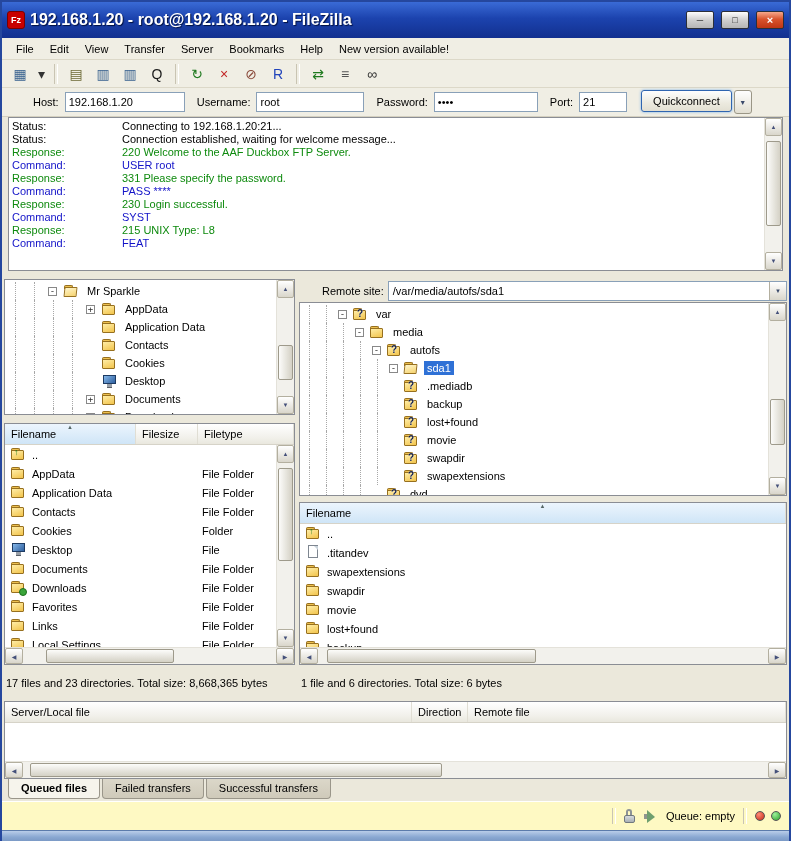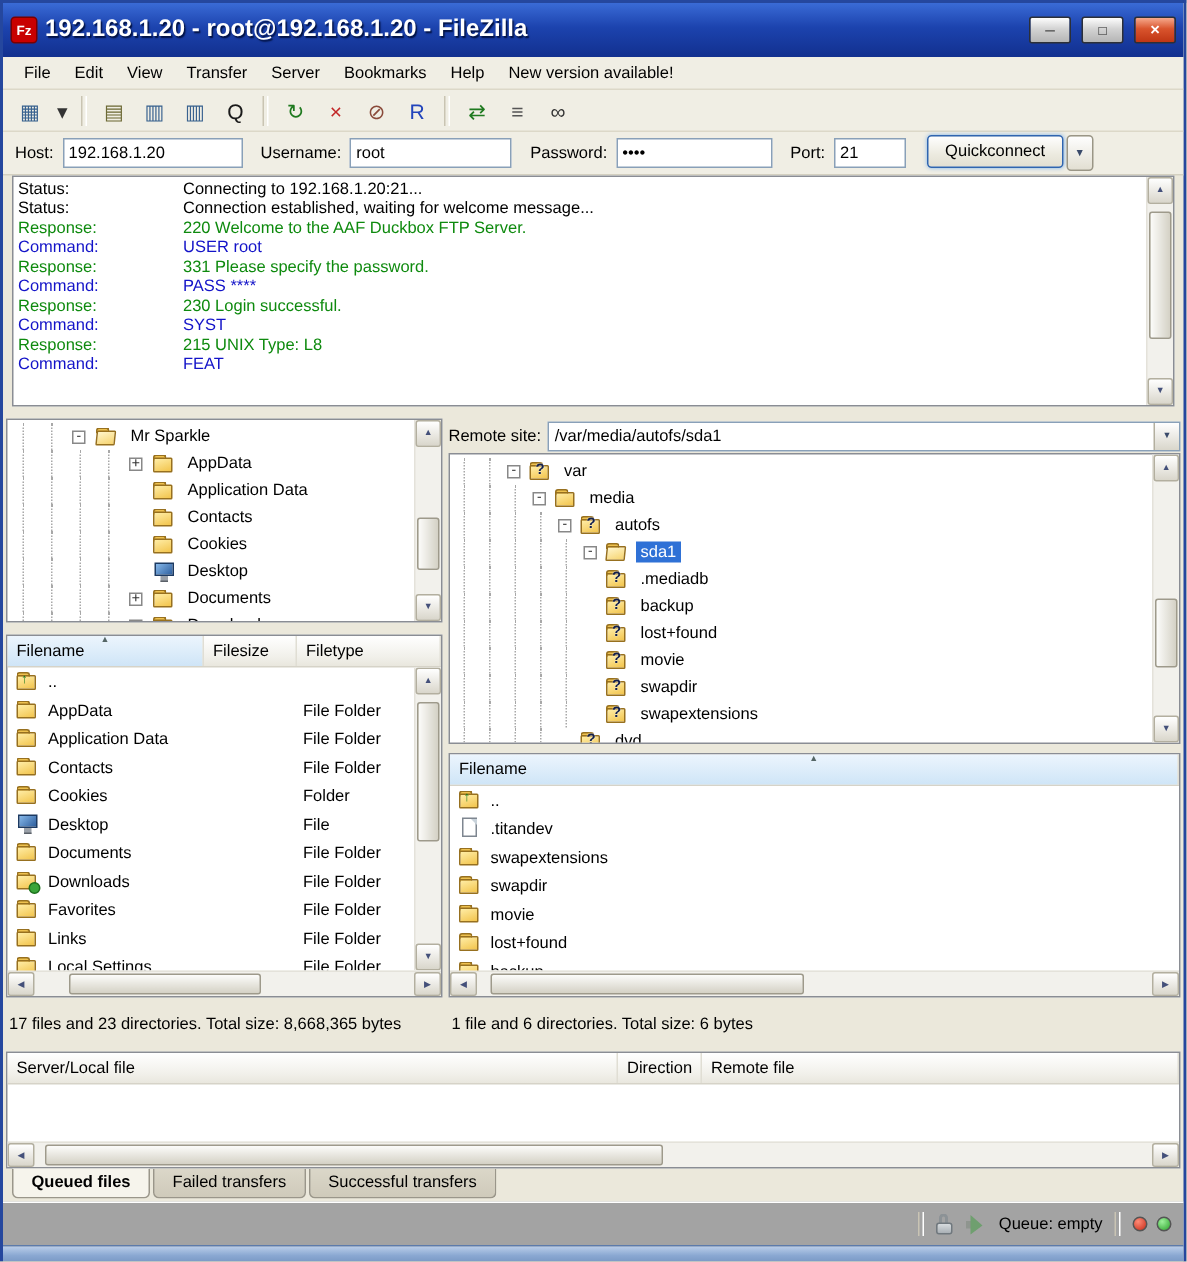--- a/index.html
+++ b/index.html
@@ -21,21 +21,21 @@
   
   .menubar{height:21px;flex:none;display:flex;align-items:center;background:#f0eee4;border-bottom:1px solid #dcd8c8;padding-left:6px;}
   .menu-item{padding:3px 8px;white-space:nowrap;}
   .toolbar{height:27px;flex:none;display:flex;align-items:center;background:#f0eee4;border-bottom:1px solid #dcd8c8;padding-left:5px;gap:1px;}
   .tbtn{width:24px;height:22px;display:flex;align-items:center;justify-content:center;border:1px solid transparent;border-radius:2px;}
   .tbtn.tdrop{width:13px;}
   .tglyph{font-size:14px;line-height:1;}
   .tsep{width:2px;height:20px;margin:0 4px;border-left:1px solid #c9c4b2;border-right:1px solid #ffffff;}
   
   .quickbar{height:28px;flex:none;display:flex;align-items:center;background:#f0eee4;border-bottom:1px solid #d4d0c0;padding:0 8px;gap:6px;}
-  .qlabel{white-space:nowrap;}
+  .qlabel{white-space:nowrap;margin-left:23px;}
   .qinput{height:18px;border:1px solid #89a0b8;background:#fff;font-family:inherit;font-size:11px;padding:0 3px;}
   .qcwrap{display:flex;margin-left:8px;}
   .qc-btn{height:22px;padding:0 11px;font-family:inherit;font-size:11px;color:#000;
     border:1px solid #2f65b0;border-radius:3px;background:linear-gradient(#fefefe,#eceadf 60%,#e2dfd2);
     box-shadow:0 0 3px #7db2ea;}
   .qc-drop{width:16px;height:22px;margin-left:2px;border:1px solid #9a9686;border-radius:3px;
     background:linear-gradient(#fefefe,#e2dfd2);display:flex;align-items:center;justify-content:center;font-size:7px;color:#3a4a6a;}
   
   .logpane{height:154px;flex:none;margin:0 6px;background:#fff;border:1px solid #8a8d94;display:flex;overflow:hidden;box-sizing:border-box;}
   .log-lines{flex:1;overflow:hidden;padding:2px 0 0 3px;}
@@ -111,21 +111,21 @@
   .queue-header{height:20px;flex:none;display:flex;background:linear-gradient(#ffffff,#f1f0ea 70%,#e9e7de);border-bottom:1px solid #d6d3c8;}
   .qh1{width:407px;flex:none;}
   .qh2{width:56px;flex:none;}
   .qh3{flex:1;}
   .queue-body{flex:1;}
   .queue-tabs{height:22px;flex:none;display:flex;align-items:flex-start;padding-left:4px;gap:2px;}
   .qtab{padding:3px 12px 4px;border:1px solid #9a968a;border-top:none;border-radius:0 0 4px 4px;
     background:linear-gradient(#dbd7c9,#cfcaba);white-space:nowrap;}
   .qtab.active{background:#f6f4ec;font-weight:bold;}
   
-  .statusbar{height:28px;flex:none;display:flex;align-items:center;background:#a3a3a3;border-top:1px solid #ffffff;padding:0 8px;gap:8px;}
+  .statusbar{height:28px;flex:none;display:flex;align-items:center;background:#fef9c3;border-top:1px solid #ffffff;padding:0 8px;gap:8px;}
   .sb-spacer{flex:1;}
   .sb-div{width:2px;height:16px;border-left:1px solid #c9c4b4;border-right:1px solid #fff;}
   .lockicon{width:12px;height:15px;position:relative;display:inline-block;}
   .lockicon::before{content:"";position:absolute;left:2px;top:0;width:6px;height:7px;box-sizing:border-box;border:2px solid #8c9296;border-bottom:none;border-radius:4px 4px 0 0;}
   .lockicon::after{content:"";position:absolute;left:0;top:6px;width:11px;height:8px;box-sizing:border-box;background:linear-gradient(#d7dbde,#a9b0b5);border:1px solid #70787e;border-radius:2px;}
   .speakericon{width:14px;height:13px;position:relative;display:inline-block;}
   .speakericon::before{content:"";position:absolute;left:0;top:4px;width:4px;height:5px;background:#8f958f;}
   .speakericon::after{content:"";position:absolute;left:3px;top:0;border-left:8px solid #6f9f6f;border-top:7px solid transparent;border-bottom:6px solid transparent;}
   .ledwrap{display:flex;gap:6px;align-items:center;}
   .led{width:10px;height:10px;border-radius:50%;border:1px solid #555;box-sizing:border-box;}

